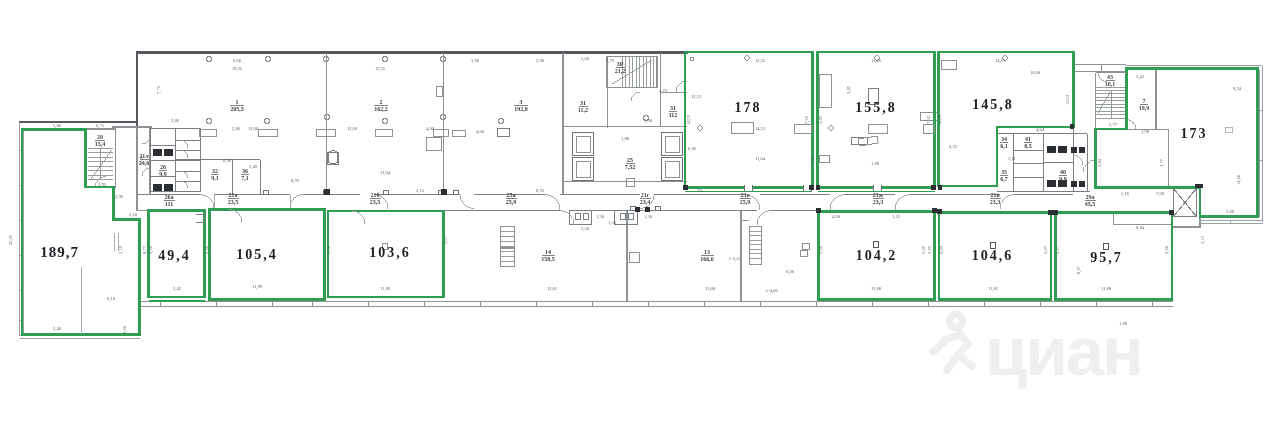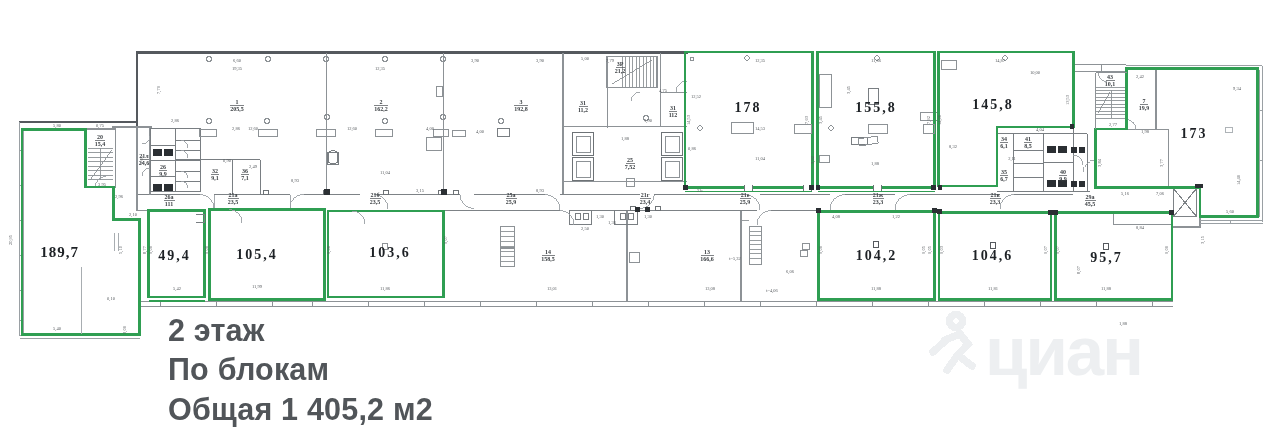--- a/index.html
+++ b/index.html
@@ -514,14 +514,13 @@
   <text x="648" y="218">1,30</text>
           <text x="585" y="230">2,50</text>
   <text x="1080" y="270" transform="rotate(-90 1080 270)">8,07</text>
   <text x="896" y="218">1,22</text>
           <text x="836" y="218">4,08</text>
   <text x="925" y="250" transform="rotate(-90 925 250)">9,05</text>
 </g>
 </g>
 </svg>
 
-<div class="cap">2 этаж<br>По блокам<br>Общая 1 405,2 м2</div>
 </div>
 
 </body></html>

